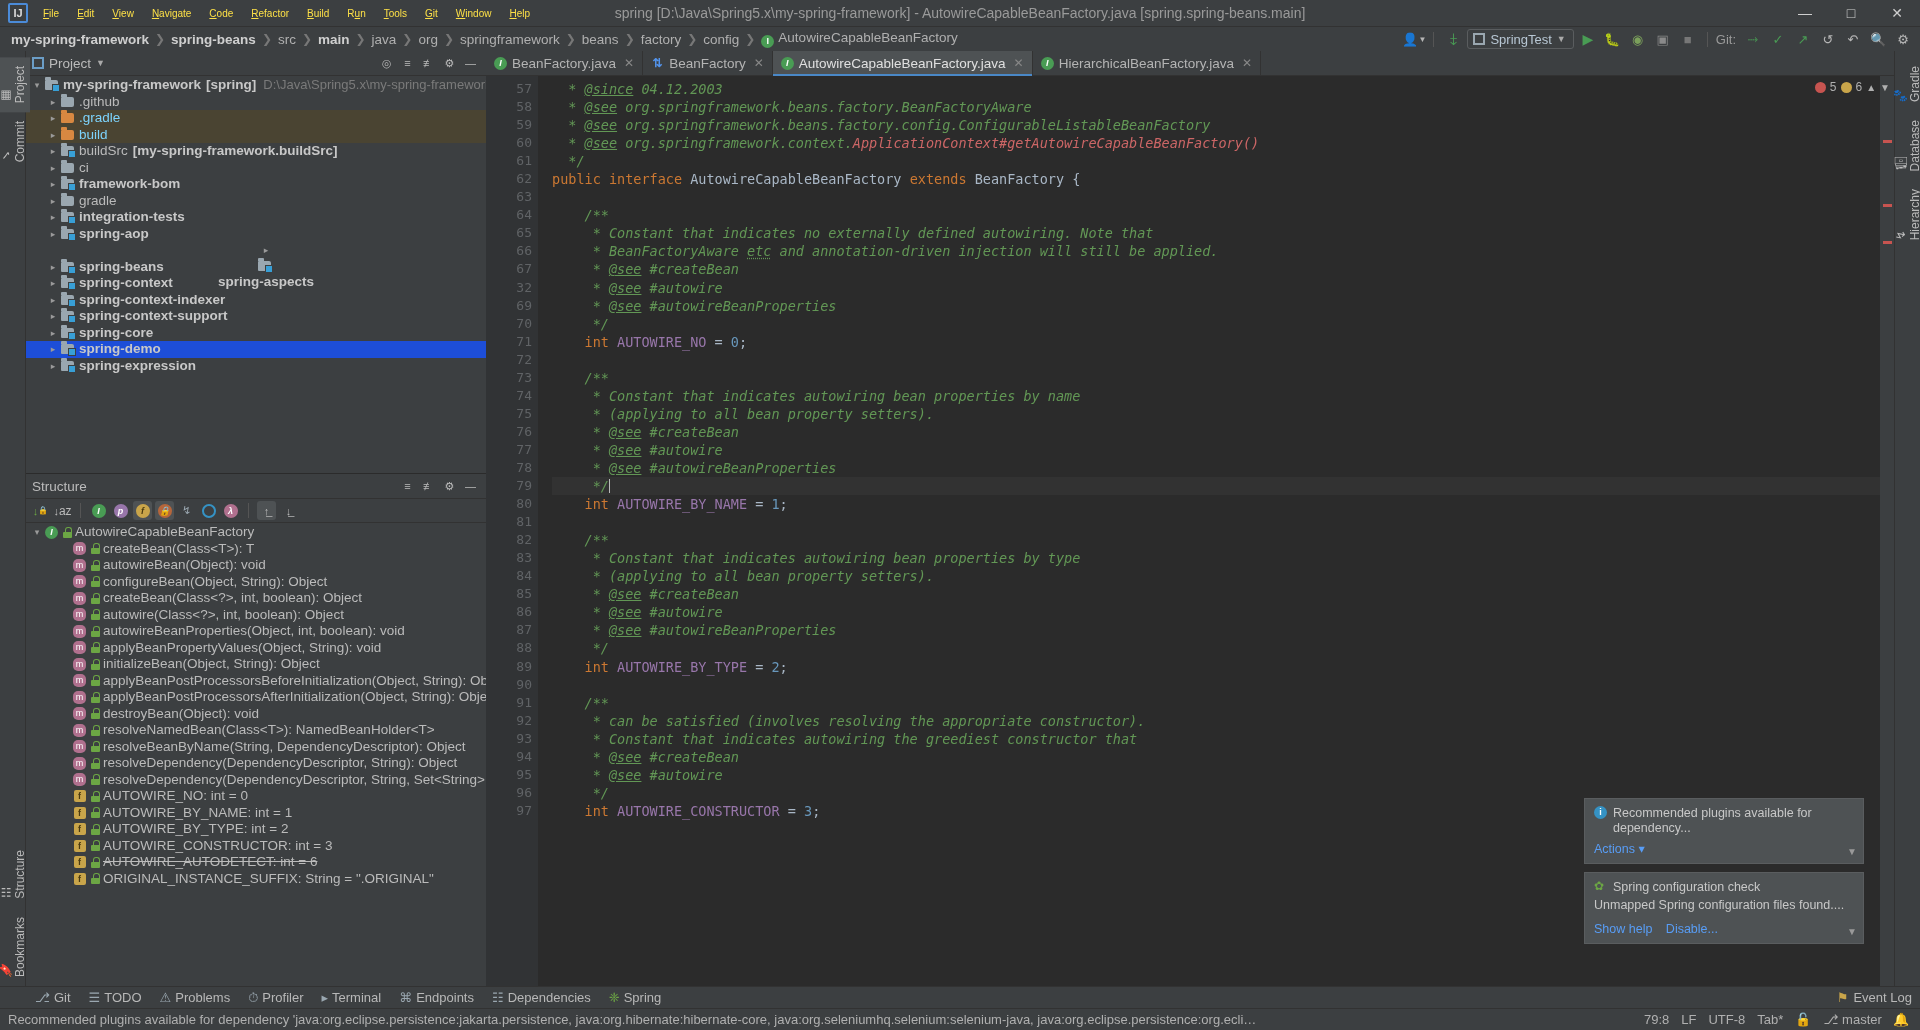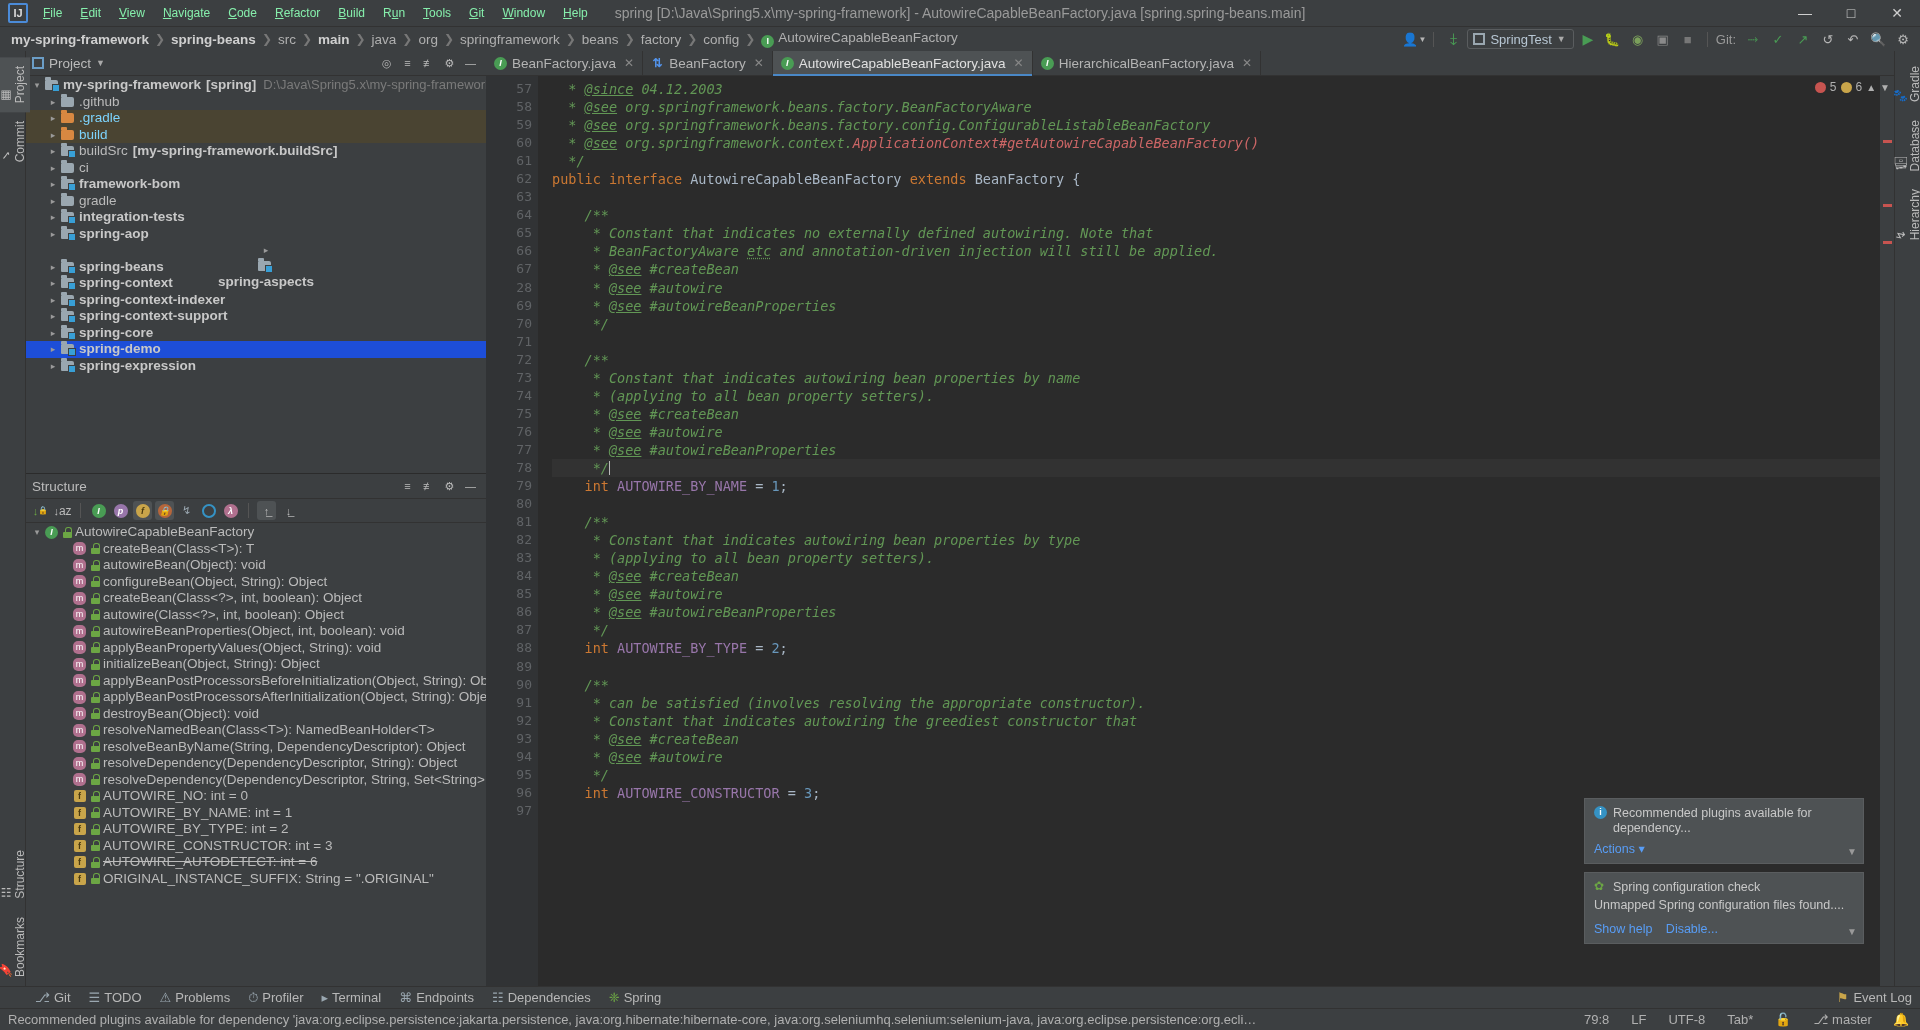--- a/index.html
+++ b/index.html
@@ -19,21 +19,21 @@
     flex:0 0 27px; position:relative; border-bottom:1px solid #323232;
   }
   .ij-logo{
     width:20px; height:20px; margin-left:8px; margin-right:6px;
     border:2px solid #4b8bd8; border-radius:2px;
     display:flex; align-items:center; justify-content:center;
     font-size:11px; font-weight:bold; color:#dcdcdc; background:#3c3f41;
   }
   .menu{ display:flex; align-items:center; gap:0px; }
   .menu-item{
-    padding:3px 9px; font-size:12px; color:#86efac; cursor:default; white-space:nowrap;
+    padding:3px 9px; font-size:10px; color:#fde047; cursor:default; white-space:nowrap;
   }
   .menu-item u{ text-decoration:underline; }
   .win-title{
     position:absolute; left:0; right:0; text-align:center;
     font-size:14px; color:#9a9a9a; pointer-events:none; white-space:nowrap;
   }
   .win-ctrl{ margin-left:auto; display:flex; align-items:center; z-index:2; }
   .win-btn{
     width:46px; height:27px; display:flex; align-items:center; justify-content:center;
     color:#cfcfcf; font-size:14px;
@@ -230,21 +230,21 @@
     gap:0px; padding-left:26px; font-size:13px; color:#b8b8b8; border-top:1px solid #323232;
   }
   .twi{ display:flex; align-items:center; gap:4px; padding:2px 9px; white-space:nowrap; }
   .twright{ margin-left:auto; display:flex; align-items:center; gap:5px; padding-right:8px; }
 
   .statusbar{
     height:22px; flex:0 0 22px; background:#3c3f41; display:flex; align-items:center;
     font-size:13px; color:#b0b0b0; padding-left:8px; border-top:1px solid #323232;
   }
   .sb-msg{ white-space:nowrap; overflow:hidden; text-overflow:ellipsis; max-width:1250px; }
-  .sb-right{ margin-left:auto; display:flex; align-items:center; gap:22px; padding-right:10px; }
+  .sb-right{ margin-left:auto; display:flex; align-items:center; gap:12px; padding-right:10px; }
   .sb-right span{ white-space:nowrap; }
 </style>
 </head>
 <body>
 
 <div class="ide">
 
   <div class="titlebar">
     <div class="ij-logo">IJ</div>
     <div class="menu">
@@ -740,21 +740,21 @@
             <div class="gline">58</div>
             <div class="gline">59</div>
             <div class="gline">60</div>
             <div class="gline">61<span class="fold">┗</span></div>
             <div class="gline">62<span class="fold" style="color: rgb(108, 166, 68); right: -11px;">◉</span></div>
             <div class="gline">63</div>
             <div class="gline">64<span class="fold">┌</span></div>
             <div class="gline">65</div>
             <div class="gline">66</div>
             <div class="gline">67</div>
-            <div class="gline">28</div>
+            <div class="gline">32</div>
             <div class="gline">69</div>
             <div class="gline">70<span class="fold">┗</span></div>
             <div class="gline">71</div>
             <div class="gline">72</div>
             <div class="gline">73<span class="fold" style="color: rgb(154, 167, 176); right: -11px;">≡</span></div>
             <div class="gline">74</div>
             <div class="gline">75</div>
             <div class="gline">76</div>
             <div class="gline">77</div>
             <div class="gline">78</div>
@@ -786,20 +786,21 @@
             <div class="cline">  <span class="cmt">*/</span></div>
             <div class="cline"><span class="kw">public interface </span><span class="cls">AutowireCapableBeanFactory </span><span class="kw">extends </span><span class="cls">BeanFactory </span>{</div>
             <div class="cline">&nbsp;</div>
             <div class="cline">    <span class="cmt">/**</span></div>
             <div class="cline">     <span class="cmt">* Constant that indicates no externally defined autowiring. Note that</span></div>
             <div class="cline">     <span class="cmt">* BeanFactoryAware </span><span class="cmt" style="text-decoration:underline dotted">etc</span><span class="cmt"> and annotation-driven injection will still be applied.</span></div>
             <div class="cline">     <span class="cmt">* </span><span class="tag">@see</span><span class="cmt"> #createBean</span></div>
             <div class="cline">     <span class="cmt">* </span><span class="tag">@see</span><span class="cmt"> #autowire</span></div>
             <div class="cline">     <span class="cmt">* </span><span class="tag">@see</span><span class="cmt"> #autowireBeanProperties</span></div>
             <div class="cline">     <span class="cmt">*/</span></div>
+            <div class="cline">    <span class="kw">int </span><span class="stat">AUTOWIRE_NO </span>= <span class="num">0</span>;</div>
             <div class="cline">&nbsp;</div>
             <div class="cline">    <span class="cmt">/**</span></div>
             <div class="cline">     <span class="cmt">* Constant that indicates autowiring bean properties by name</span></div>
             <div class="cline">     <span class="cmt">* (applying to all bean property setters).</span></div>
             <div class="cline">     <span class="cmt">* </span><span class="tag">@see</span><span class="cmt"> #createBean</span></div>
             <div class="cline">     <span class="cmt">* </span><span class="tag">@see</span><span class="cmt"> #autowire</span></div>
             <div class="cline">     <span class="cmt">* </span><span class="tag">@see</span><span class="cmt"> #autowireBeanProperties</span></div>
             <div class="cline cur">     <span class="cmt">*/</span><span class="caretbar"></span></div>
             <div class="cline">    <span class="kw">int </span><span class="stat">AUTOWIRE_BY_NAME </span>= <span class="num">1</span>;</div>
             <div class="cline">&nbsp;</div>

